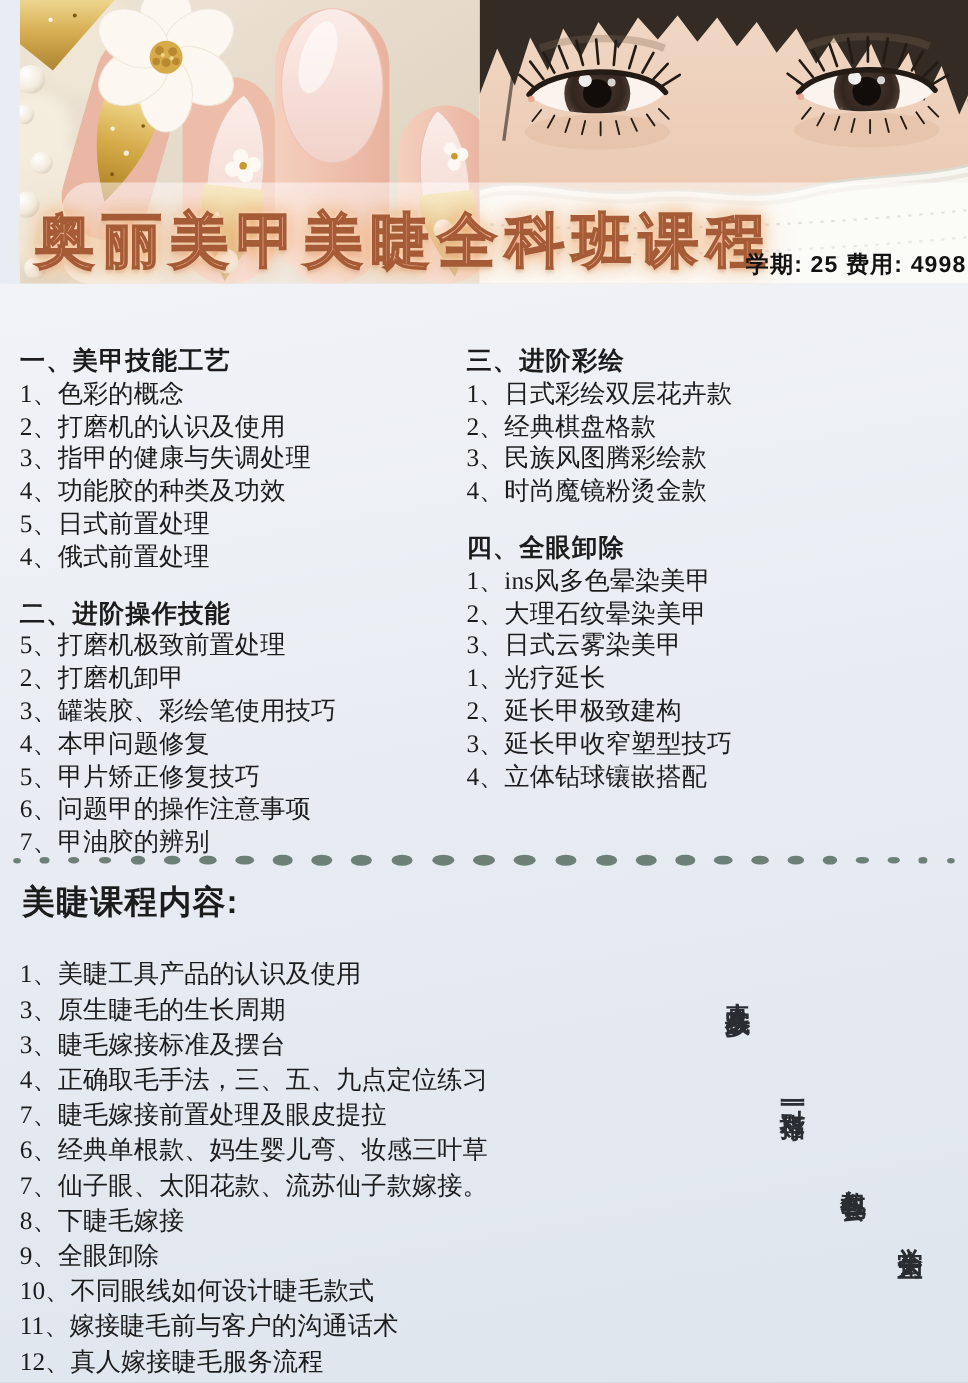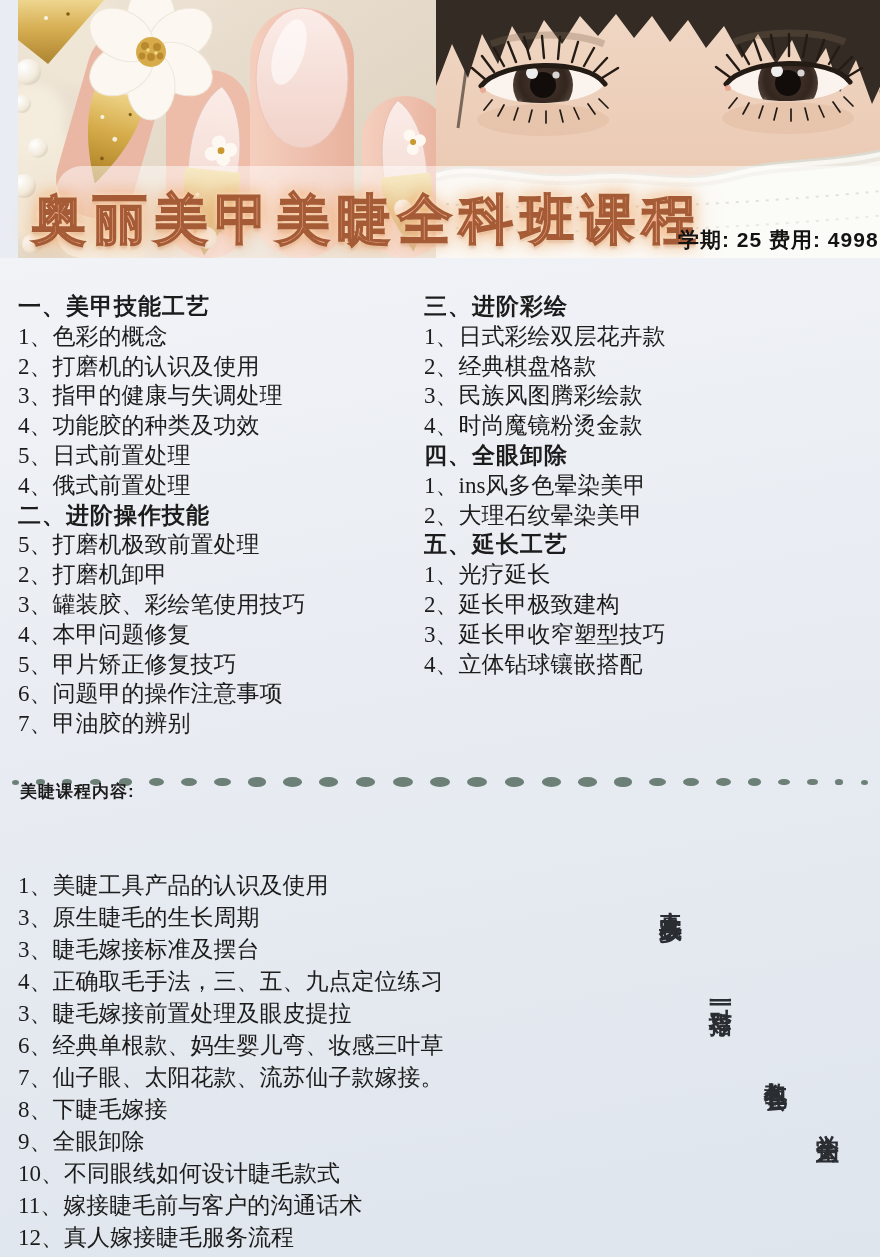--- a/index.html
+++ b/index.html
@@ -27,27 +27,27 @@
   
   .content{position:absolute;left:0;top:258px;width:880px;height:999px;
            background:linear-gradient(170deg,#f1f3f7 0%,#e8ecf2 45%,#dfe5ed 100%);
            color:#1c1c1c;}
   .course{position:absolute;top:34px;left:0;width:880px;}
   .col{position:absolute;top:0;}
   .col-left{left:18px;width:402px;}
   .col-right{left:424px;width:456px;}
   .row{height:29.8px;line-height:29.8px;font-size:23px;font-weight:400;
        white-space:nowrap;font-family:"Liberation Serif",serif;}
-  .row.h{font-weight:800;letter-spacing:1px;font-family:"Liberation Sans",sans-serif;}
+  .row.h{font-weight:800;letter-spacing:1px;font-family:"Liberation Sans",sans-serif;margin-top:21px;}
 
   .divider{position:absolute;left:12px;top:517px;width:856px;height:14px;
            display:flex;justify-content:space-between;align-items:center;}
   .divider i{display:block;border-radius:50%;background:#6d8077;}
 
-  .lash-heading{position:absolute;left:20px;top:522px;font-size:17px;font-weight:800;
+  .lash-heading{position:absolute;left:20px;top:542px;font-size:30px;font-weight:800;
                 letter-spacing:1px;}
   .lash-list{position:absolute;left:18px;top:612px;width:640px;}
   .lash-list .row{height:32px;line-height:32px;}
 
   .slogan{position:absolute;writing-mode:vertical-rl;text-orientation:upright;
           font-size:23px;line-height:25px;letter-spacing:2px;font-weight:700;
           color:#2a2d31;font-family:"Liberation Serif",serif;white-space:nowrap;}
   .slogan-1{left:658px;top:635px;}
   .slogan-2{left:708px;top:730px;}
   .slogan-3{left:763px;top:805px;}
@@ -278,21 +278,21 @@
       </div>
       <div class="col col-right">
         <div class="row h">三、进阶彩绘</div>
         <div class="row">1、日式彩绘双层花卉款</div>
         <div class="row">2、经典棋盘格款</div>
         <div class="row">3、民族风图腾彩绘款</div>
         <div class="row">4、时尚魔镜粉烫金款</div>
         <div class="row h">四、全眼卸除</div>
         <div class="row">1、ins风多色晕染美甲</div>
         <div class="row">2、大理石纹晕染美甲</div>
-        <div class="row h">五、延长工艺</div>
+        <div class="row">3、日式云雾染美甲</div>
         <div class="row">1、光疗延长</div>
         <div class="row">2、延长甲极致建构</div>
         <div class="row">3、延长甲收窄塑型技巧</div>
         <div class="row">4、立体钻球镶嵌搭配</div>
       </div>
     </div>
 
     <div class="divider">
         <i style="width: 7px; height: 5px; background: rgb(109, 128, 119);"></i>
         <i style="width: 8.56698px; height: 5.60268px; background: rgb(109, 128, 119);"></i>
@@ -323,21 +323,21 @@
         <i style="width: 7px; height: 5px; background: rgb(109, 128, 119);"></i>
       </div>
 
     <div class="lash-heading">美睫课程内容:</div>
 
     <div class="lash-list">
       <div class="row">1、美睫工具产品的认识及使用</div>
       <div class="row">3、原生睫毛的生长周期</div>
       <div class="row">3、睫毛嫁接标准及摆台</div>
       <div class="row">4、正确取毛手法，三、五、九点定位练习</div>
-      <div class="row">3、睫毛嫁接前置处理及眼皮提拉</div>
+      <div class="row">7、睫毛嫁接前置处理及眼皮提拉</div>
       <div class="row">6、经典单根款、妈生婴儿弯、妆感三叶草</div>
       <div class="row">7、仙子眼、太阳花款、流苏仙子款嫁接。</div>
       <div class="row">8、下睫毛嫁接</div>
       <div class="row">9、全眼卸除</div>
       <div class="row">10、不同眼线如何设计睫毛款式</div>
       <div class="row">11、嫁接睫毛前与客户的沟通话术</div>
       <div class="row">12、真人嫁接睫毛服务流程</div>
     </div>
 
     <div class="slogan slogan-1">真人实践多</div>

